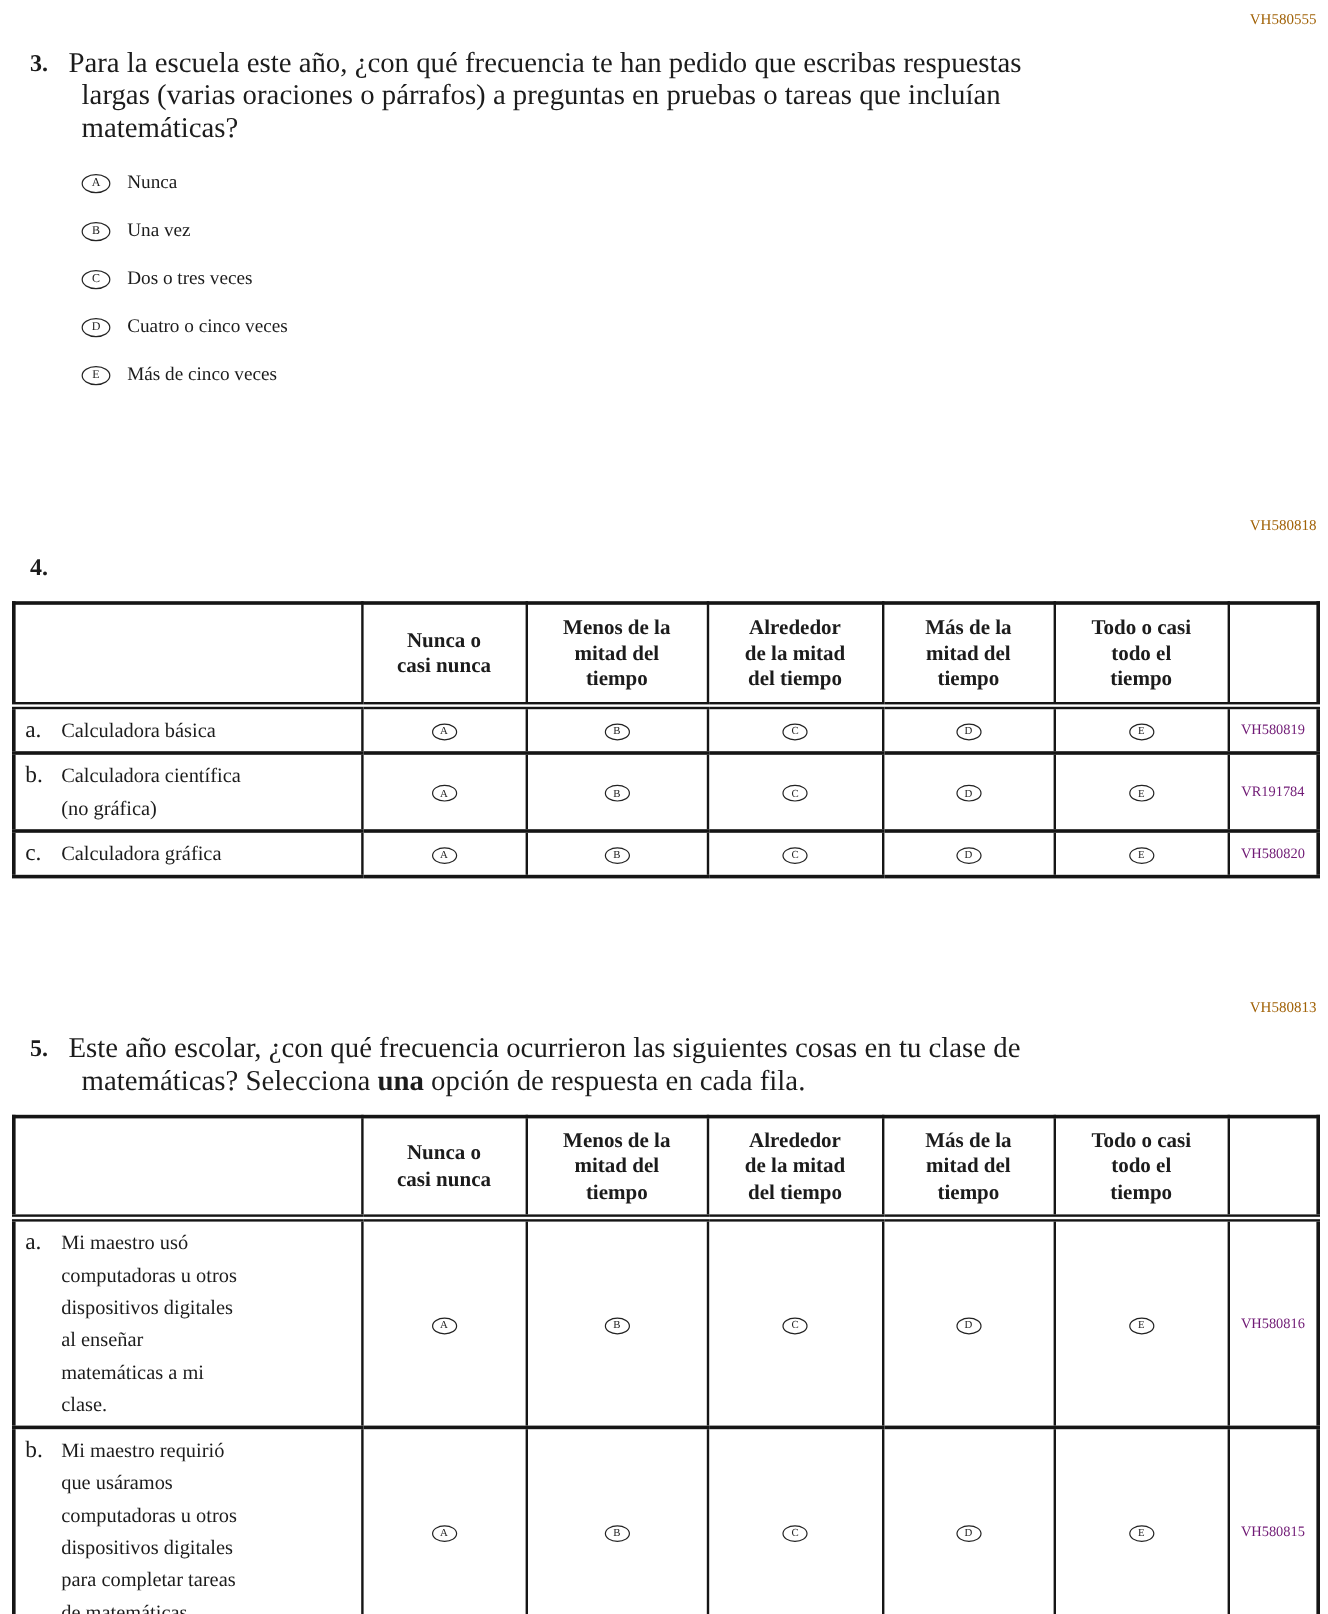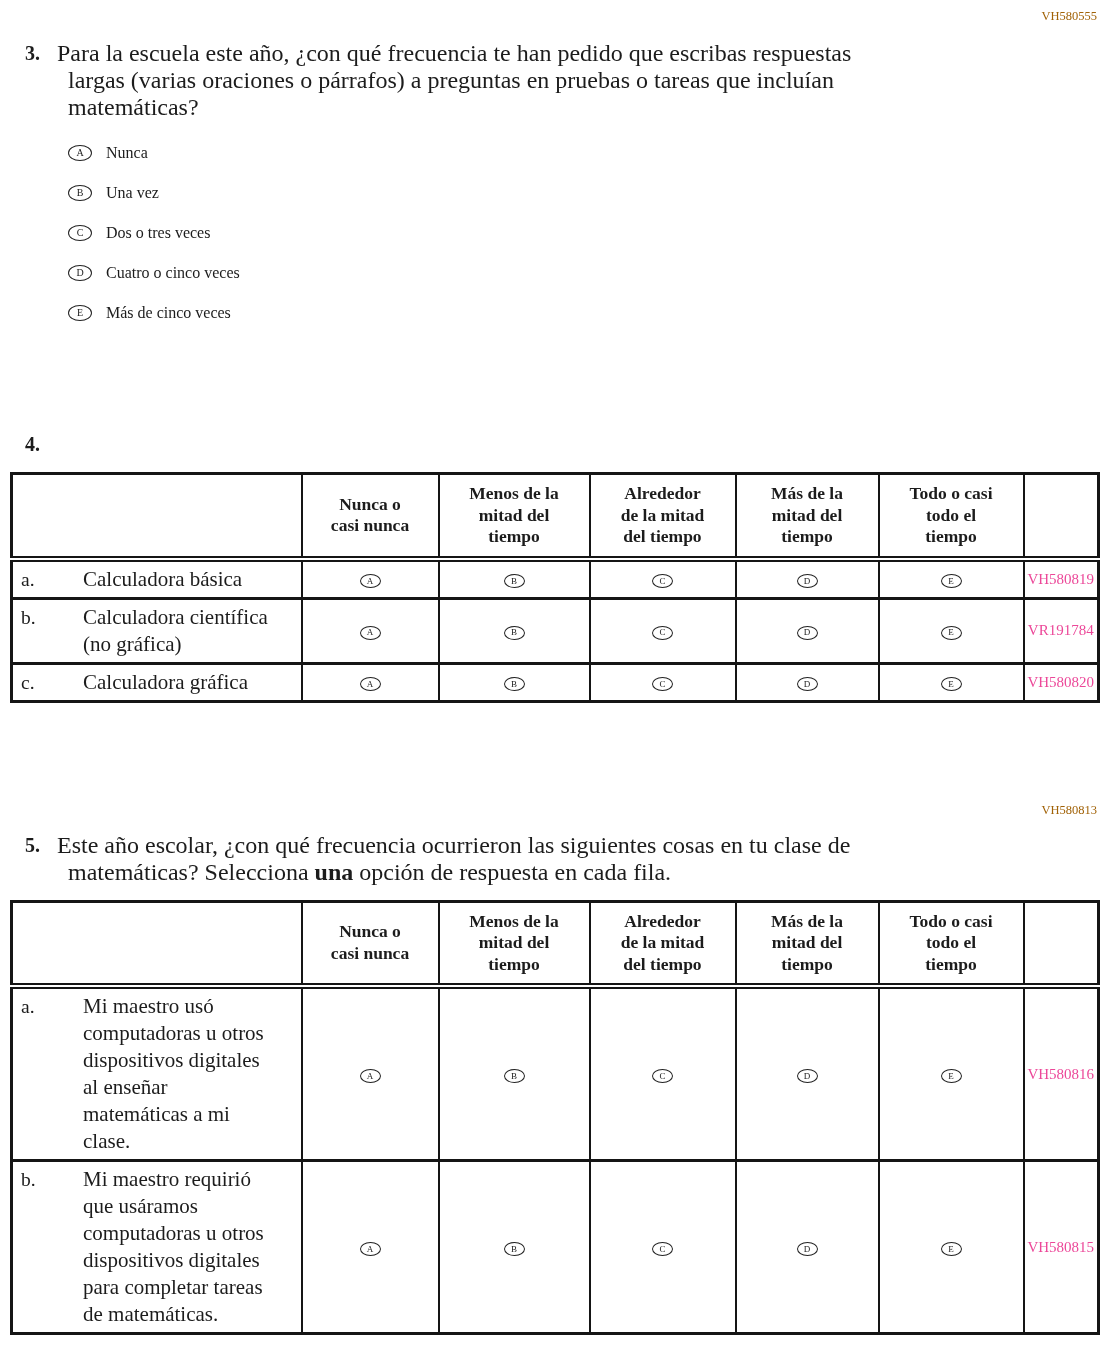--- a/index.html
+++ b/index.html
@@ -38,24 +38,24 @@
                         white-space:pre-line; text-align:center; vertical-align:middle; }
   table.grid tbody td { border-top:3px solid #151515; border-bottom:3px solid #151515;
                         vertical-align:middle; }
   tr.q4a, tr.q4c { height:38px; }
   tr.q4b { height:62px; }
   tr.q5a { height:162px; }
   tr.q5b { height:158px; }
 
   td.labelcell .label-flex { display:flex; padding:4px 2px 4px 8px; }
   .row-letter { width:30px; flex:none; font-size:19.5px; line-height:27px; }
-  .row-text { white-space:pre-line; font-size:21px; line-height:27px;margin-left:32px; }
+  .row-text { white-space:pre-line; font-size:17px; line-height:27px; }
 
   td.bubblecell { text-align:center; }
-  td.codecell { font-size:15px; text-align:center; color:#ec4899; }
+  td.codecell { font-size:12px; text-align:center; color:#701a75; }
 </style>
 </head>
 <body>
 
 <div class="code-line code-top">VH580555</div>
 
 <div class="question q3">
   <span class="qnum">3.</span>
   <div class="qtext">Para la escuela este año, ¿con qué frecuencia te han pedido que escribas respuestas
 largas (varias oraciones o párrafos) a preguntas en pruebas o tareas que incluían
@@ -79,20 +79,21 @@
     <span class="bubble">D</span>
     <span class="opt-label">Cuatro o cinco veces</span>
   </li>
   <li>
     <span class="bubble">E</span>
     <span class="opt-label">Más de cinco veces</span>
   </li>
 </ul>
 
 <div class="q4block">
+  <div class="code-line">VH580818</div>
   <div class="question q4text">
     <span class="qnum">4.</span>
   </div>
 
   <table class="grid">
     <colgroup>
       <col style="width:290px">
         <col style="width:137px">
         <col style="width:151px">
       <col style="width:146px">

